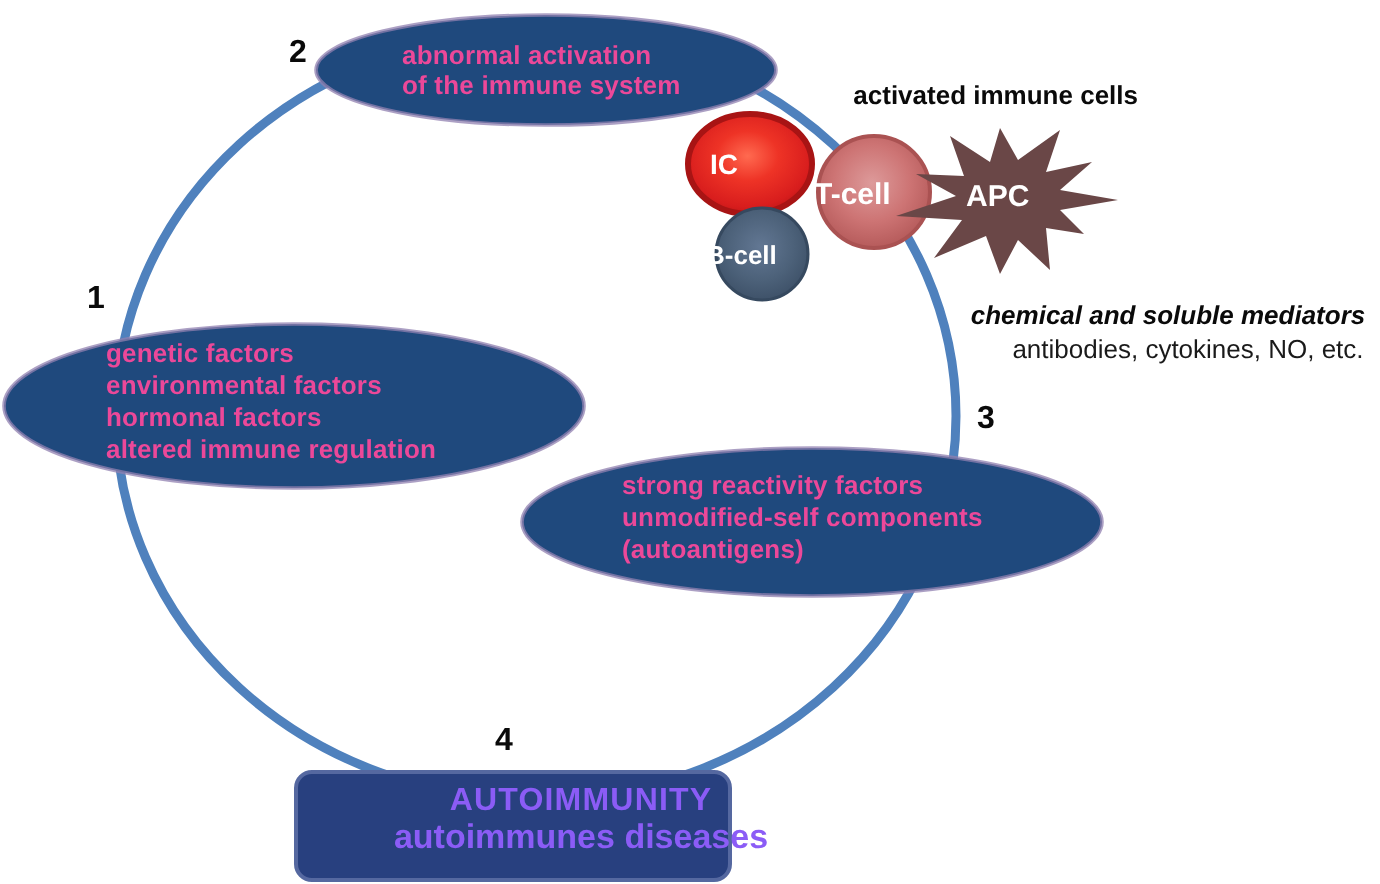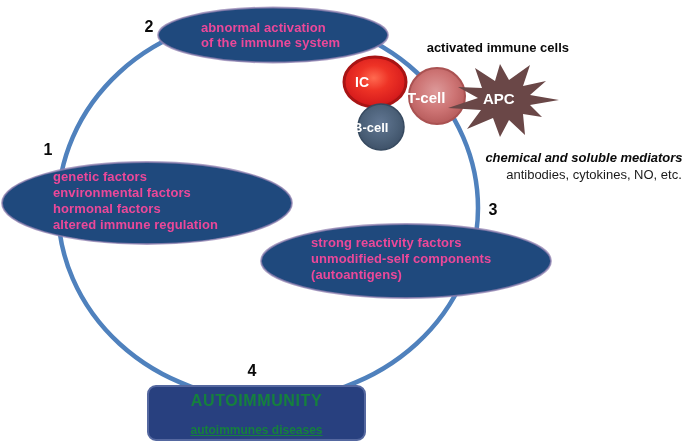--- a/index.html
+++ b/index.html
@@ -7,23 +7,23 @@
     position:relative;width:690px;height:442px;background:#fff;overflow:hidden;
     font-family:"Liberation Sans",sans-serif;
   }
   #shapes{position:absolute;left:0;top:0;width:690px;height:442px;}
   .txt{position:absolute;color:#111;}
   .step-num{font-size:16px;font-weight:bold;text-align:center;color:#0a0a0a;}
   .node-label{
     color:#ec4899;font-weight:bold;font-size:13px;line-height:16px;
     white-space:pre-line;letter-spacing:0.1px;
   }
-  .box-label{width:217px;text-align:center;color:#15803d;font-weight:bold;}
+  .box-label{width:217px;text-align:center;color:#8b5cf6;font-weight:bold;padding-left:34px;}
   .box-line1{font-size:16px;letter-spacing:0.6px;line-height:17px;}
-  .box-line2{font-size:12px;line-height:18px;margin-top:12px;text-decoration:underline;}
+  .box-line2{font-size:17px;line-height:18px;margin-top:1px;}
   .side-heading{font-weight:bold;font-size:13px;text-align:center;color:#0a0a0a;}
   .side-sub{font-size:13px;text-align:center;color:#1a1a1a;}
   .cell-label{color:#fff;font-weight:bold;}
 </style>
 </head>
 <body>
 
 <div id="canvas">
 
   <svg id="shapes" viewBox="0 0 690 442" xmlns="http://www.w3.org/2000/svg">

